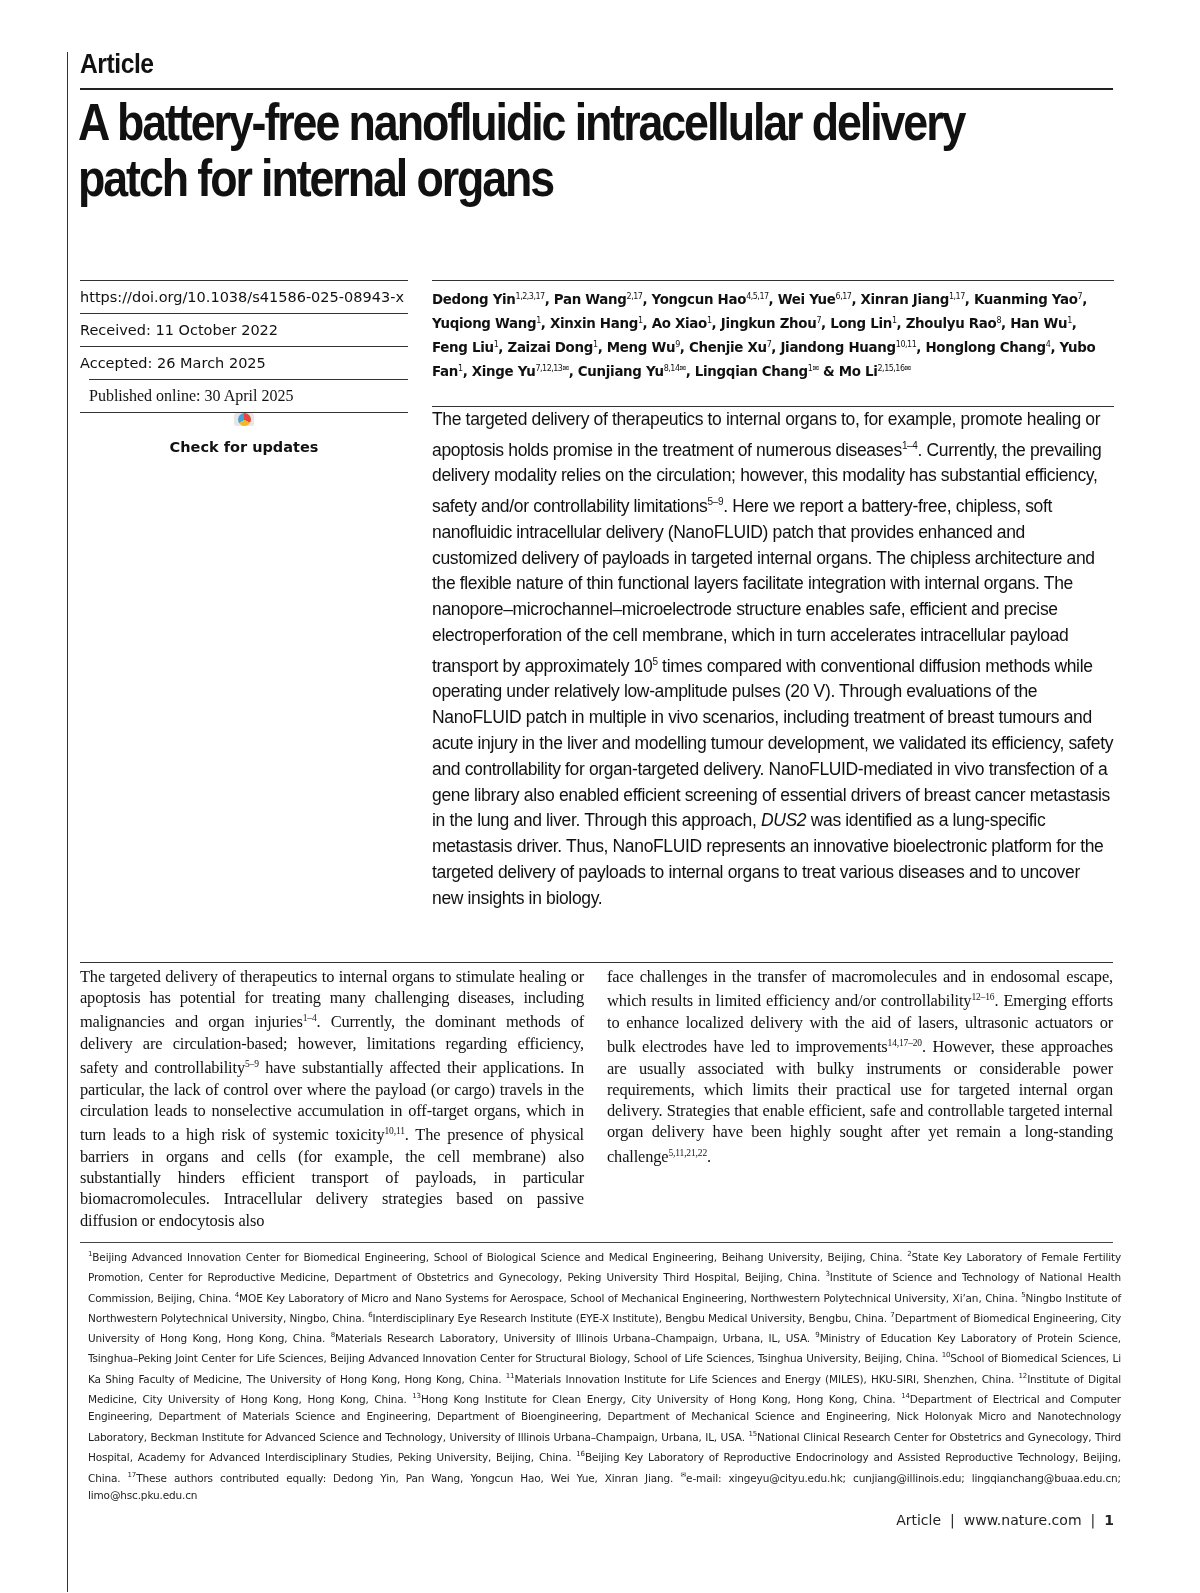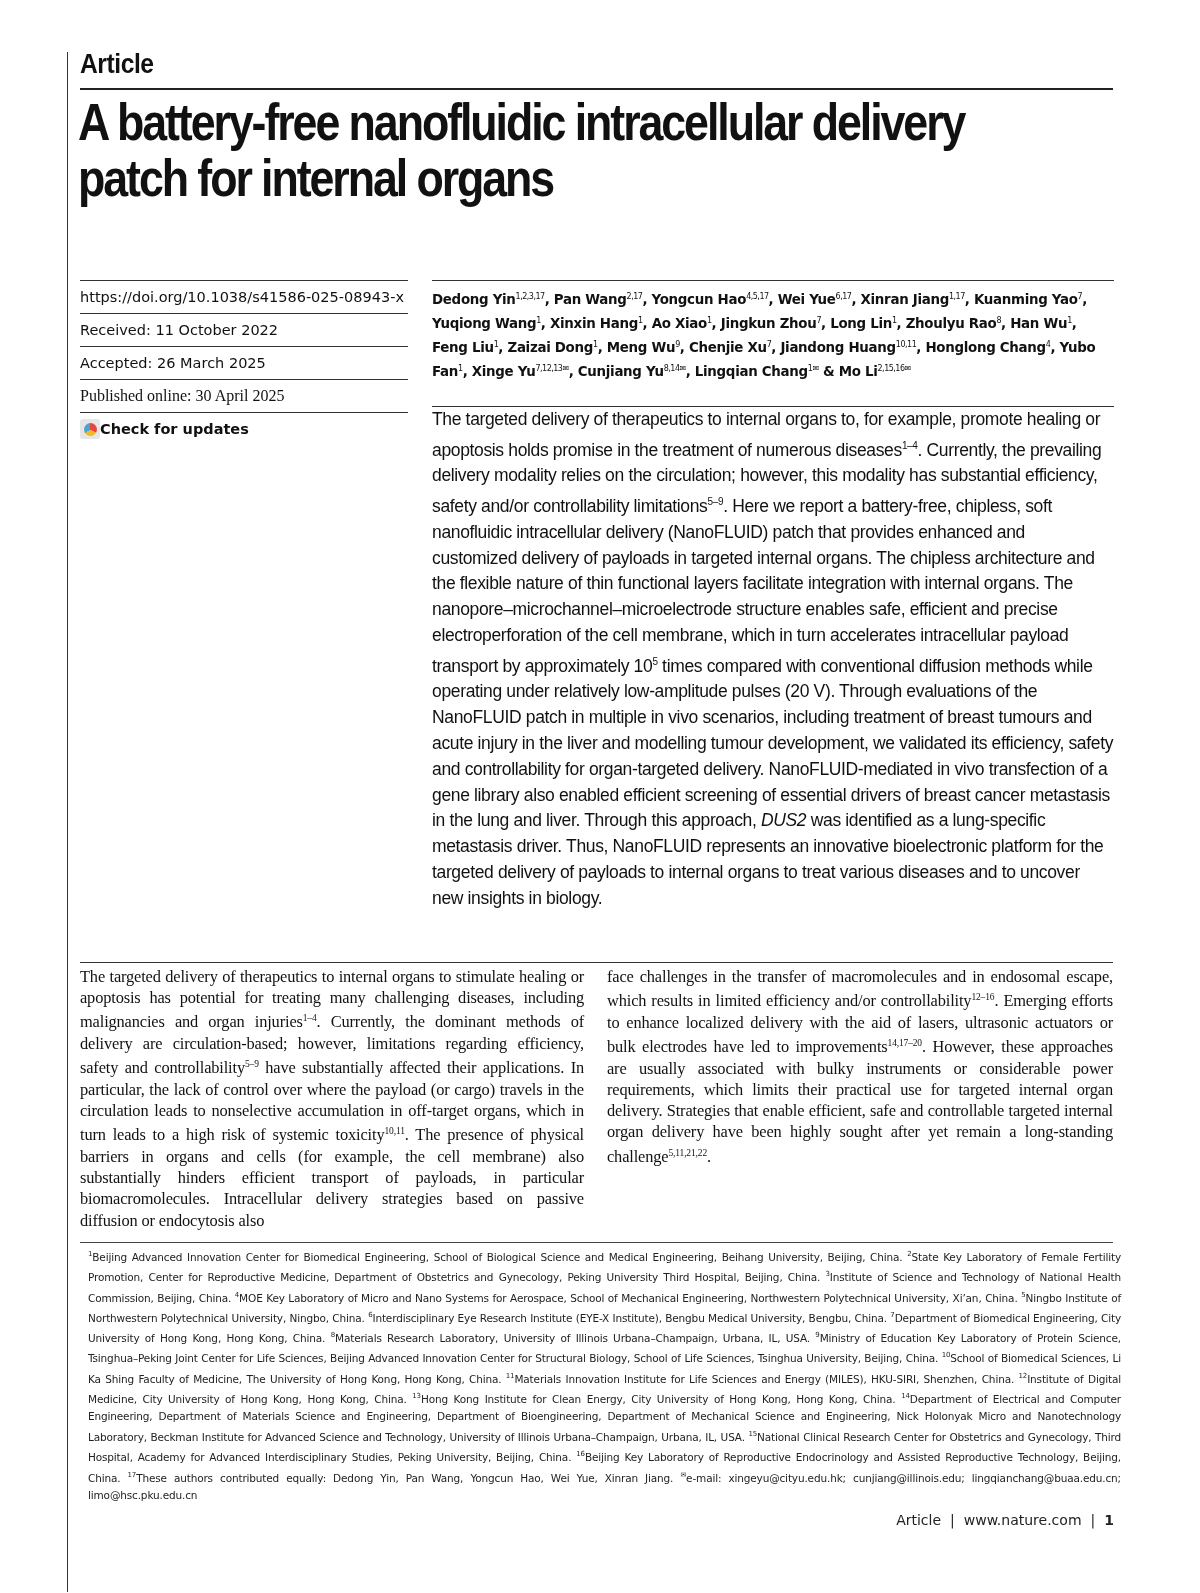--- a/index.html
+++ b/index.html
@@ -3,22 +3,22 @@
 <meta charset="utf-8">
 <style>
   html,body{margin:0;padding:0;background:#fff;}
   body{width:1200px;height:1593px;position:relative;overflow:hidden;color:#111;}
   .vrule{position:absolute;left:67px;top:52px;width:1px;height:1540px;background:#333;}
   .kicker{position:absolute;left:80px;top:48px;font-family:"Liberation Sans",sans-serif;font-weight:bold;font-size:28px;letter-spacing:-0.5px;transform:scaleX(0.88);transform-origin:left;}
   .hr-top{position:absolute;left:80px;top:88px;width:1033px;height:1.5px;background:#222;}
   .title{position:absolute;left:78px;top:94px;width:1050px;font-family:"Liberation Sans",sans-serif;font-weight:bold;font-size:52px;line-height:56px;letter-spacing:-2.4px;transform:scaleX(0.86);transform-origin:left;margin:0;}
   .meta{position:absolute;left:80px;top:280px;width:328px;font-family:"DejaVu Sans",sans-serif;font-size:14.5px;}
   .meta .row{border-top:1px solid #333;height:32px;line-height:32px;font-weight:400;}
-  .meta .row.serif{font-family:"Liberation Serif",serif;font-weight:normal;font-size:16px;}
-  .meta .check{display:flex;align-items:center;font-weight:bold;}
+  .meta .row.serif{font-family:"Liberation Serif",serif;font-weight:normal;font-size:16px;margin-left:9px;}
+  .meta .check{display:flex;align-items:center;gap:5px;font-weight:bold;flex-direction:column;}
   .chk-icon{width:20px;height:20px;border-radius:3px;background:#e6e6e6;display:inline-flex;align-items:center;justify-content:center;}
   .chk-icon span{width:13px;height:13px;border-radius:50%;background:conic-gradient(#e8463b 0 33%,#f0b928 0 66%,#4aa3d8 0);display:block;}
   .authors{position:absolute;left:432px;top:280px;width:682px;border-top:1px solid #333;padding-top:6px;font-family:"DejaVu Sans",sans-serif;font-weight:bold;font-size:13.4px;line-height:20.5px;letter-spacing:-0.3px;}
   .authors sup{font-size:8px;font-weight:normal;letter-spacing:-0.5px;}
   .abstract{position:absolute;left:432px;top:406px;width:682px;border-top:1.5px solid #333;padding-top:0;font-family:"Liberation Sans",sans-serif;font-size:17.5px;line-height:25.8px;letter-spacing:-0.35px;text-align:left;}
   .abstract sup{font-size:10px;}
   .body-rule{position:absolute;left:80px;top:962px;width:1033px;height:1px;background:#333;}
   .col{position:absolute;top:966px;font-family:"Liberation Serif",serif;font-size:16.4px;line-height:21.2px;text-align:justify;letter-spacing:-0.15px;}
   .col sup{font-size:9.5px;}
   .col.left{left:80px;width:504px;}

